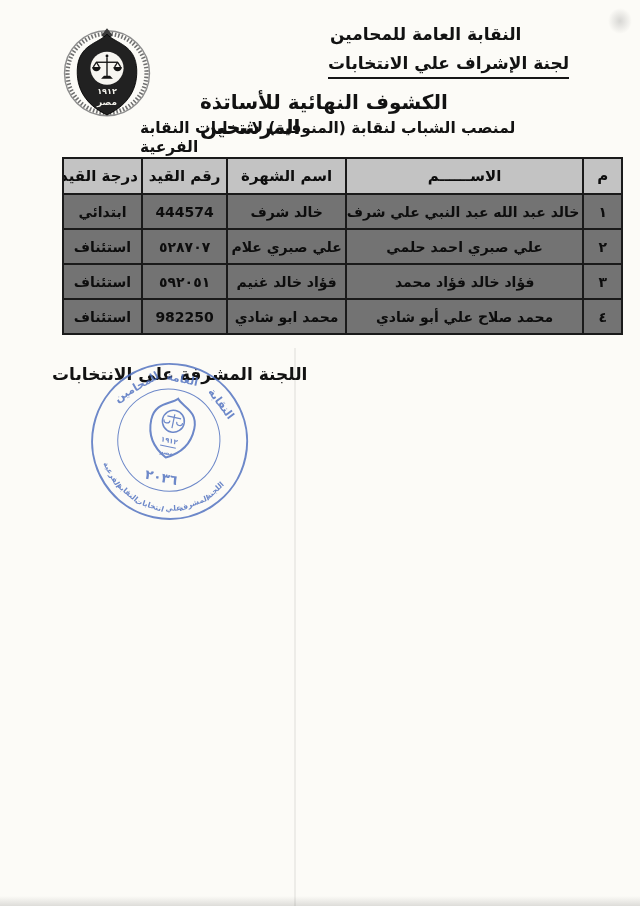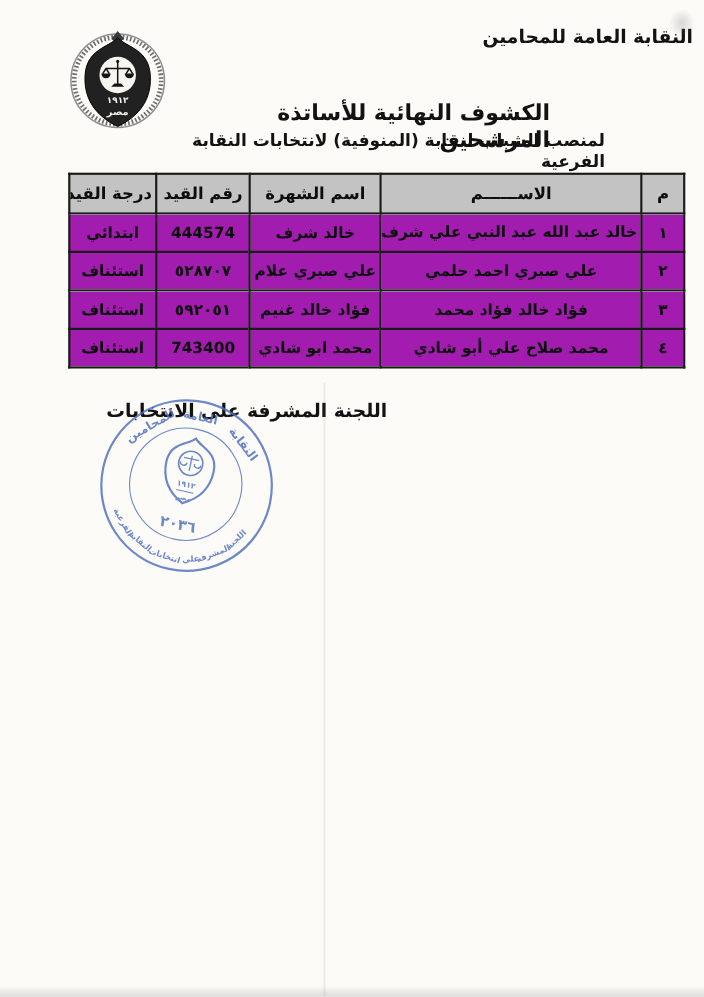--- a/index.html
+++ b/index.html
@@ -3,42 +3,42 @@
 <meta charset="utf-8">
 <title>Scanned document</title>
 <style>
   html,body { margin:0; padding:0; background:#d9d9d9; }
   .page {
     position:relative; width:640px; height:906px; margin:0 auto;
     background:#fcfbf7; overflow:hidden;
     font-family:"DejaVu Sans", sans-serif; color:#101010;
   }
   
-  .hline { position:absolute; font-weight:bold; text-align:right; color:#121212; line-height:1.25; }
+  .hline { position:absolute; font-weight:bold; text-align:left; color:#121212; line-height:1.25; }
   .org-name   { left:330px; top:24px;  width:300px; font-size:17px; }
   .committee  { left:328px; top:53px;  width:300px; font-size:17px; }
   .committee .ul { display:inline-block; border-bottom:2.2px solid #161616; padding-bottom:3px; }
   .doc-title  { left:200px; top:90px;  width:300px; font-size:20px; }
   .doc-subtitle{ left:140px; top:119px; width:410px; font-size:15.5px; }
   .footer-sign{ left:52px;  top:336px; width:300px; font-size:17px;margin-top:28px; }
 
   
   .logo { position:absolute; left:56px; top:24px; width:102px; height:102px; }
 
   
   table.candidates {
     position:absolute; left:62px; top:157px; width:561px;
     border-collapse:collapse; direction:rtl; table-layout:fixed;
   }
   table.candidates th, table.candidates td {
     border:2px solid #1a1a1a; text-align:center; font-weight:bold;
     padding:2px 3px; overflow:hidden; white-space:nowrap;
   }
   table.candidates thead th { background:#c3c3c3; height:30px; font-size:15px; color:#0d0d0d; }
-  table.candidates td { height:29px; font-size:14px; color:#0d0d0d; background:#a21caf; }
+  table.candidates td { height:29px; font-size:14px; color:#0d0d0d; background:#737373; }
   col.c-num    { width:6.9%; }
   col.c-name   { width:42.5%; }
   col.c-known  { width:21.2%; }
   col.c-regno  { width:15.3%; }
   col.c-degree { width:14.1%; }
 
   
   .stamp {
     position:absolute; left:90px; top:362px; width:160px; height:160px;
     transform:rotate(12deg); opacity:.82; color:#4e6fbf; font-weight:bold;
@@ -95,20 +95,23 @@
     </g>
     <circle cx="60" cy="37.5" r="1.7" fill="#141414"></circle>
     <path d="M42.5,50.5 A5 5 0 0 0 52.5,50.5 Z" fill="#141414"></path>
     <path d="M67.5,50.5 A5 5 0 0 0 77.5,50.5 Z" fill="#141414"></path>
     <path d="M53,64.5 L67,64.5 L63.5,61 L56.5,61 Z" fill="#141414"></path>
     <text x="60" y="82" font-size="9.5" font-weight="bold" fill="#f1f0ea" text-anchor="middle">١٩١٢</text>
     <text x="60" y="95" font-size="10.5" font-weight="bold" fill="#f1f0ea" text-anchor="middle">مصر</text>
   </svg>
 
   <div class="hline org-name">النقابة العامة للمحامين</div>
+  <div class="hline committee">
+    <span class="ul">لجنة الإشراف علي الانتخابات</span>
+  </div>
   <div class="hline doc-title">الكشوف النهائية للأساتذة المرشحين</div>
   <div class="hline doc-subtitle">لمنصب الشباب لنقابة (المنوفية) لانتخابات النقابة الفرعية</div>
 
   <table class="candidates">
     <colgroup>
       <col class="c-num">
         <col class="c-name">
         <col class="c-known">
         <col class="c-regno">
         <col class="c-degree">
@@ -141,21 +144,21 @@
         <td>٣</td>
         <td>فؤاد خالد فؤاد محمد</td>
         <td>فؤاد خالد غنيم</td>
         <td>٥٩٢٠٥١</td>
         <td>استئناف</td>
       </tr>
       <tr>
         <td>٤</td>
         <td>محمد صلاح علي أبو شادي</td>
         <td>محمد ابو شادي</td>
-        <td>743400</td>
+        <td>982250</td>
         <td>استئناف</td>
       </tr>
     </tbody>
   </table>
 
   <div class="hline footer-sign">اللجنة المشرفة على الانتخابات</div>
 
   <div class="stamp" dir="rtl">
     <div class="ring-outer"></div>
     <div class="ring-inner"></div>

